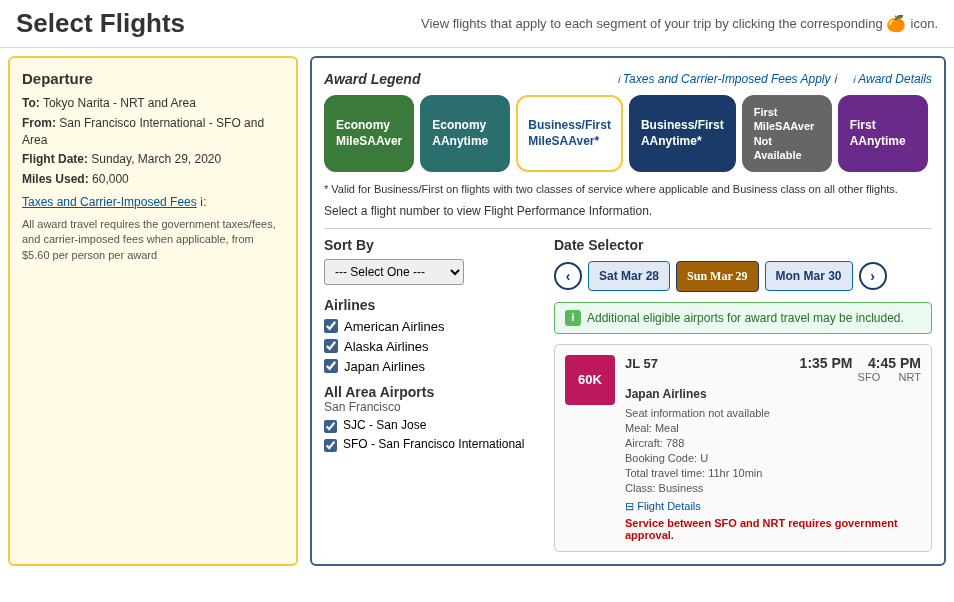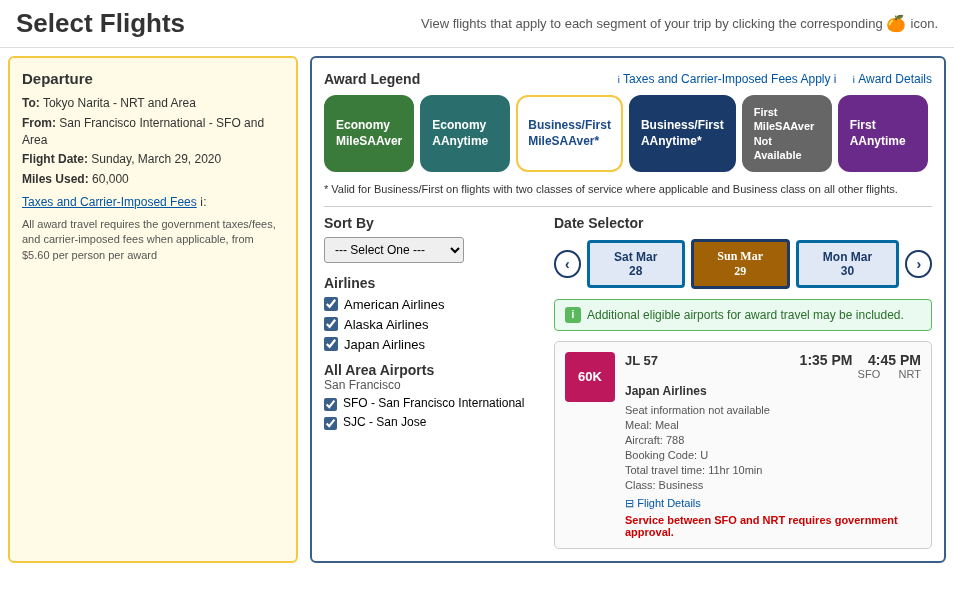--- a/index.html
+++ b/index.html
@@ -19,21 +19,21 @@
     .left-panel h3 { font-size: 15px; font-weight: bold; color: #333; margin-bottom: 8px; }
     .left-panel .info-row { font-size: 12px; color: #333; margin-bottom: 3px; line-height: 1.4; }
     .left-panel .info-row strong { font-weight: bold; }
     .left-panel .link { color: #0055a5; text-decoration: underline; cursor: pointer; }
     .left-panel .note { font-size: 11px; color: #555; margin-top: 6px; line-height: 1.4; }
 
     
     .right-panel { flex: 1; border: 2px solid #3a5f8a; border-radius: 6px; padding: 12px; }
 
     
-    .award-legend-header { display: flex; align-items: center; justify-content: space-between; margin-bottom: 8px; }
+    .award-legend-header { display: flex; align-items: center; justify-content: space-between; margin-bottom: 8px; font-style: italic; }
     .award-legend-title { font-size: 14px; font-weight: bold; color: #333; }
     .award-legend-links { display: flex; gap: 16px; font-size: 12px; color: #0055a5; }
     .award-legend-links span { cursor: pointer; display: flex; align-items: center; gap: 3px; }
     .award-legend-links .icon-small { font-size: 10px; }
 
     .award-buttons { display: flex; gap: 6px; margin-bottom: 10px; }
     .award-btn { padding: 8px 10px; border-radius: 12px; font-size: 12px; font-weight: bold; text-align: left; cursor: pointer; line-height: 1.3; min-width: 90px; }
     .award-btn.green { background: #3a7a3a; color: #fff; border: 2px solid #3a7a3a; }
     .award-btn.teal { background: #2a6e6e; color: #fff; border: 2px solid #2a6e6e; }
     .award-btn.selected { background: #fff; color: #1a4a8a; border: 2px solid #f5c842; }
@@ -58,21 +58,21 @@
 
     .all-area-title { font-size: 14px; font-weight: bold; color: #333; margin: 10px 0 0 0; }
     .area-sub { font-size: 12px; color: #555; margin-bottom: 4px; }
     .airport-row { display: flex; align-items: flex-start; gap: 6px; margin-bottom: 4px; font-size: 12px; }
     .airport-row input[type=checkbox] { width: 13px; height: 13px; margin-top: 2px; accent-color: #3a5f8a; }
 
     
     .flights-panel { flex: 1; }
     .date-selector-title { font-size: 14px; font-weight: bold; color: #333; margin-bottom: 8px; }
     .date-selector { display: flex; align-items: center; gap: 6px; margin-bottom: 10px; }
-    .date-btn { padding: 7px 18px; border-radius: 4px; font-size: 12px; font-weight: bold; cursor: pointer; border: 3px solid #0369a1; background: #e0e8f5; color: #1a3a6a; }
+    .date-btn { padding: 7px 10px; border-radius: 4px; font-size: 12px; font-weight: bold; cursor: pointer; border: 1px solid #0369a1; background: #e0e8f5; color: #1a3a6a; }
     .date-btn.active { background: #a16207; color: #fff; border-color: #1a3a6a; font-family: Liberation Serif, serif; }
     .date-nav { width: 28px; height: 28px; border-radius: 50%; border: 2px solid #1a3a6a; background: #fff; color: #1a3a6a; font-size: 14px; font-weight: bold; cursor: pointer; display: flex; align-items: center; justify-content: center; }
 
     .eligible-notice { background: #eafaf0; border: 1px solid #5cb85c; border-radius: 4px; padding: 7px 10px; font-size: 12px; color: #2a6e2a; display: flex; align-items: center; gap: 6px; margin-bottom: 10px; }
     .eligible-notice .info-icon { background: #5cb85c; color: #fff; border-radius: 3px; width: 16px; height: 16px; display: flex; align-items: center; justify-content: center; font-size: 10px; font-weight: bold; }
 
     
     .flight-card { border: 1px solid #ccc; border-radius: 5px; padding: 10px; background: #fafafa; }
     .flight-card-top { display: flex; align-items: flex-start; gap: 10px; }
     .miles-badge { background: #be185d; color: #fff; font-size: 13px; font-weight: bold; width: 50px; height: 50px; display: flex; align-items: center; justify-content: center; border-radius: 4px; flex-shrink: 0; }
@@ -147,20 +147,21 @@
     <div class="award-buttons">
       <button class="award-btn green">Economy<br>MileSAAver</button>
       <button class="award-btn teal">Economy<br>AAnytime</button>
       <button class="award-btn selected">Business/First<br>MileSAAver*</button>
       <button class="award-btn dark-blue">Business/First<br>AAnytime*</button>
       <button class="award-btn gray" style="font-size:11px;">First<br>MileSAAver<br>Not<br>Available</button>
       <button class="award-btn purple">First<br>AAnytime</button>
     </div>
 
     <div class="award-note">* Valid for Business/First on flights with two classes of service where applicable and Business class on all other flights.</div>
+    <div class="award-select-note">Select a flight number to view Flight Performance Information.</div>
 
     <hr class="divider">
 
     <div class="bottom-area">
 
       <div class="filter-panel">
         <div class="filter-section-title">Sort By</div>
         <select class="sort-select">
           <option>--- Select One ---</option>
         </select>
@@ -176,25 +177,25 @@
         </div>
         <div class="checkbox-row">
           <input type="checkbox" checked="" style="">
           <span>Japan Airlines</span>
         </div>
 
         <div class="all-area-title">All Area Airports</div>
         <div class="area-sub">San Francisco</div>
         <div class="airport-row">
           <input type="checkbox" checked="" style="">
+          <span>SJC - San Jose</span>
+        </div>
+        <div class="airport-row">
+          <input type="checkbox" checked="" style="">
           <span>SFO - San Francisco International</span>
-        </div>
-        <div class="airport-row">
-          <input type="checkbox" checked="" style="">
-          <span>SJC - San Jose</span>
         </div>
       </div>
 
       <div class="flights-panel">
         <div class="date-selector-title">Date Selector</div>
         <div class="date-selector">
           <button class="date-nav">‹</button>
           <button class="date-btn">Sat Mar 28</button>
           <button class="date-btn active">Sun Mar 29</button>
           <button class="date-btn">Mon Mar 30</button>

